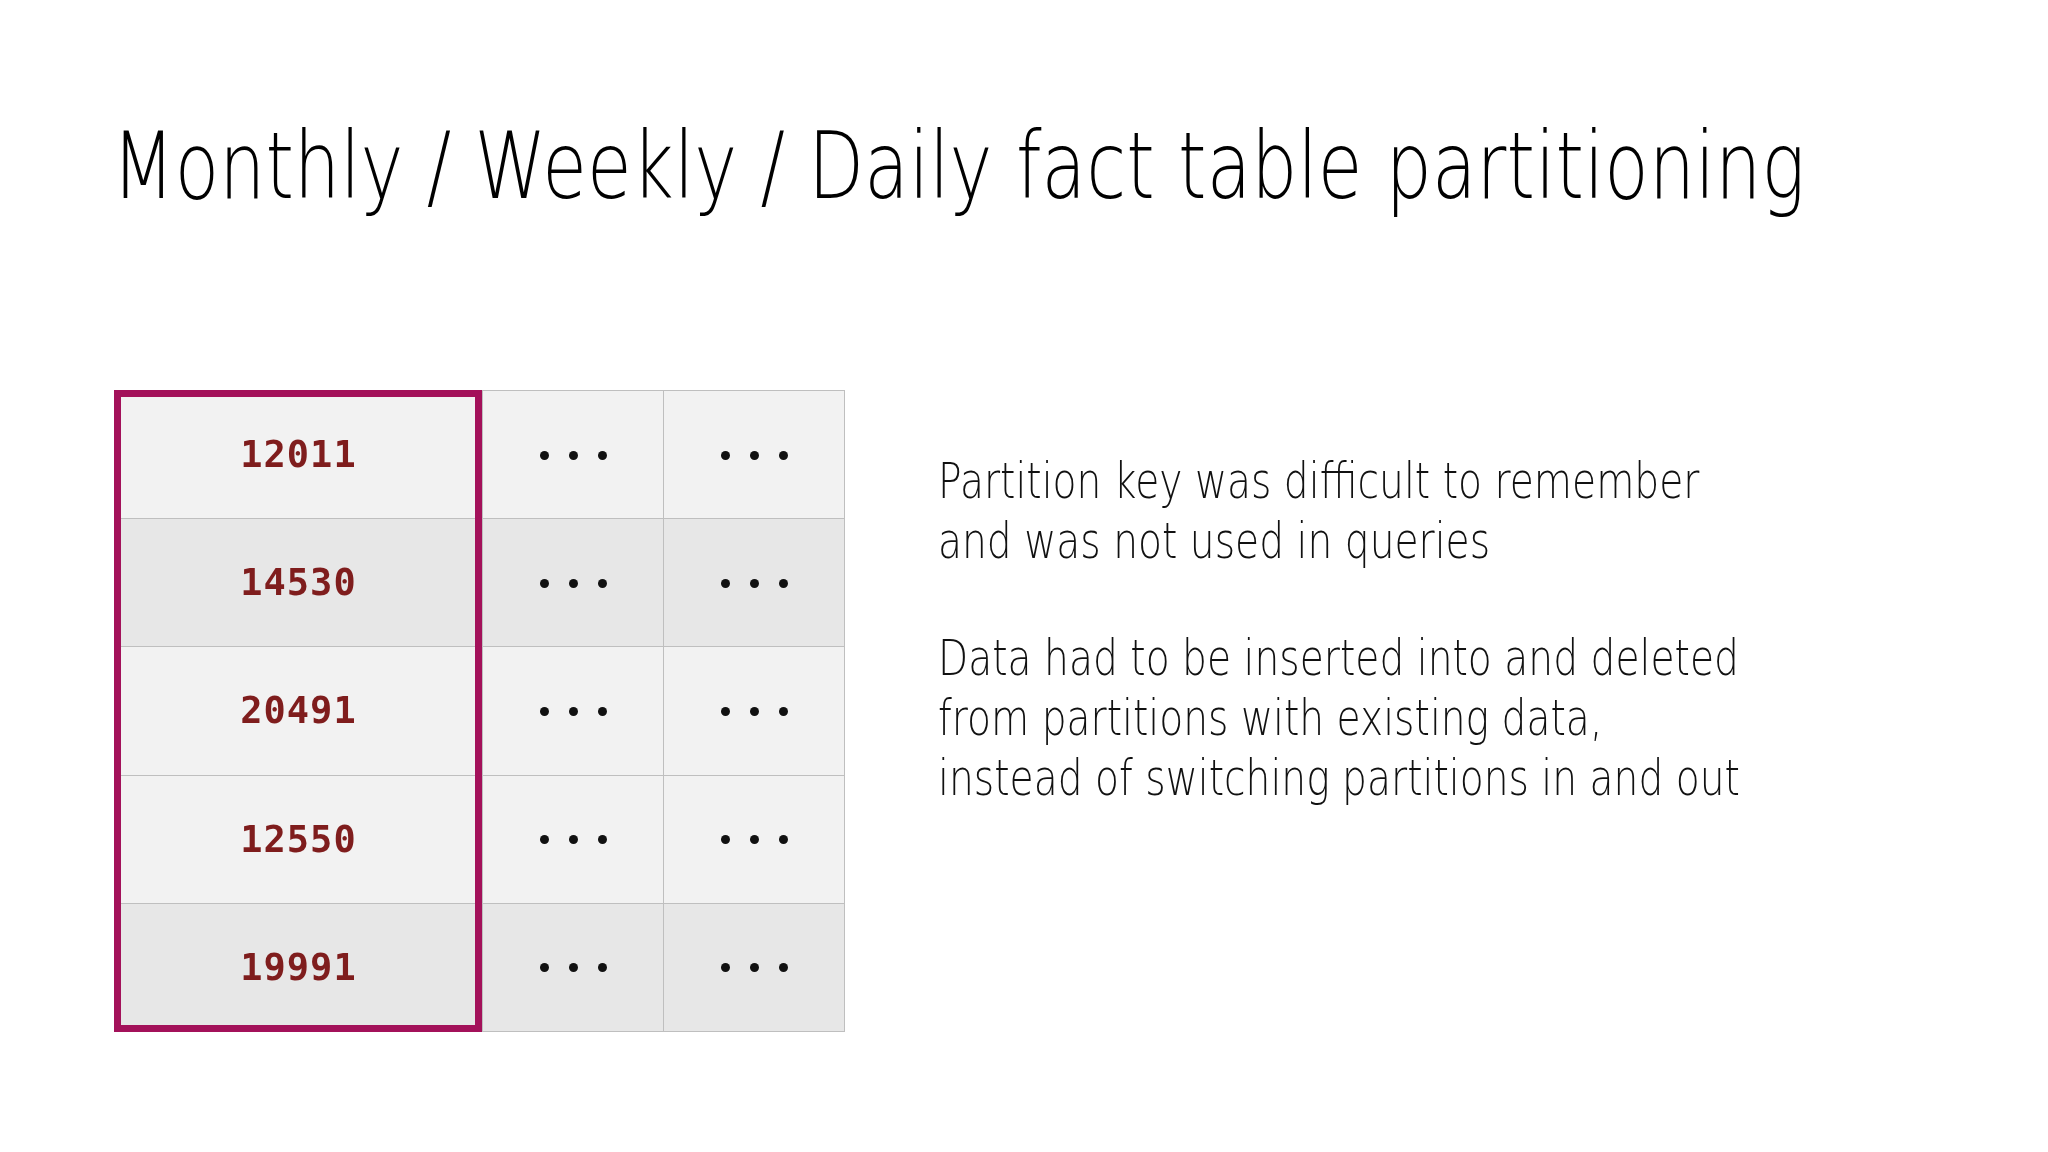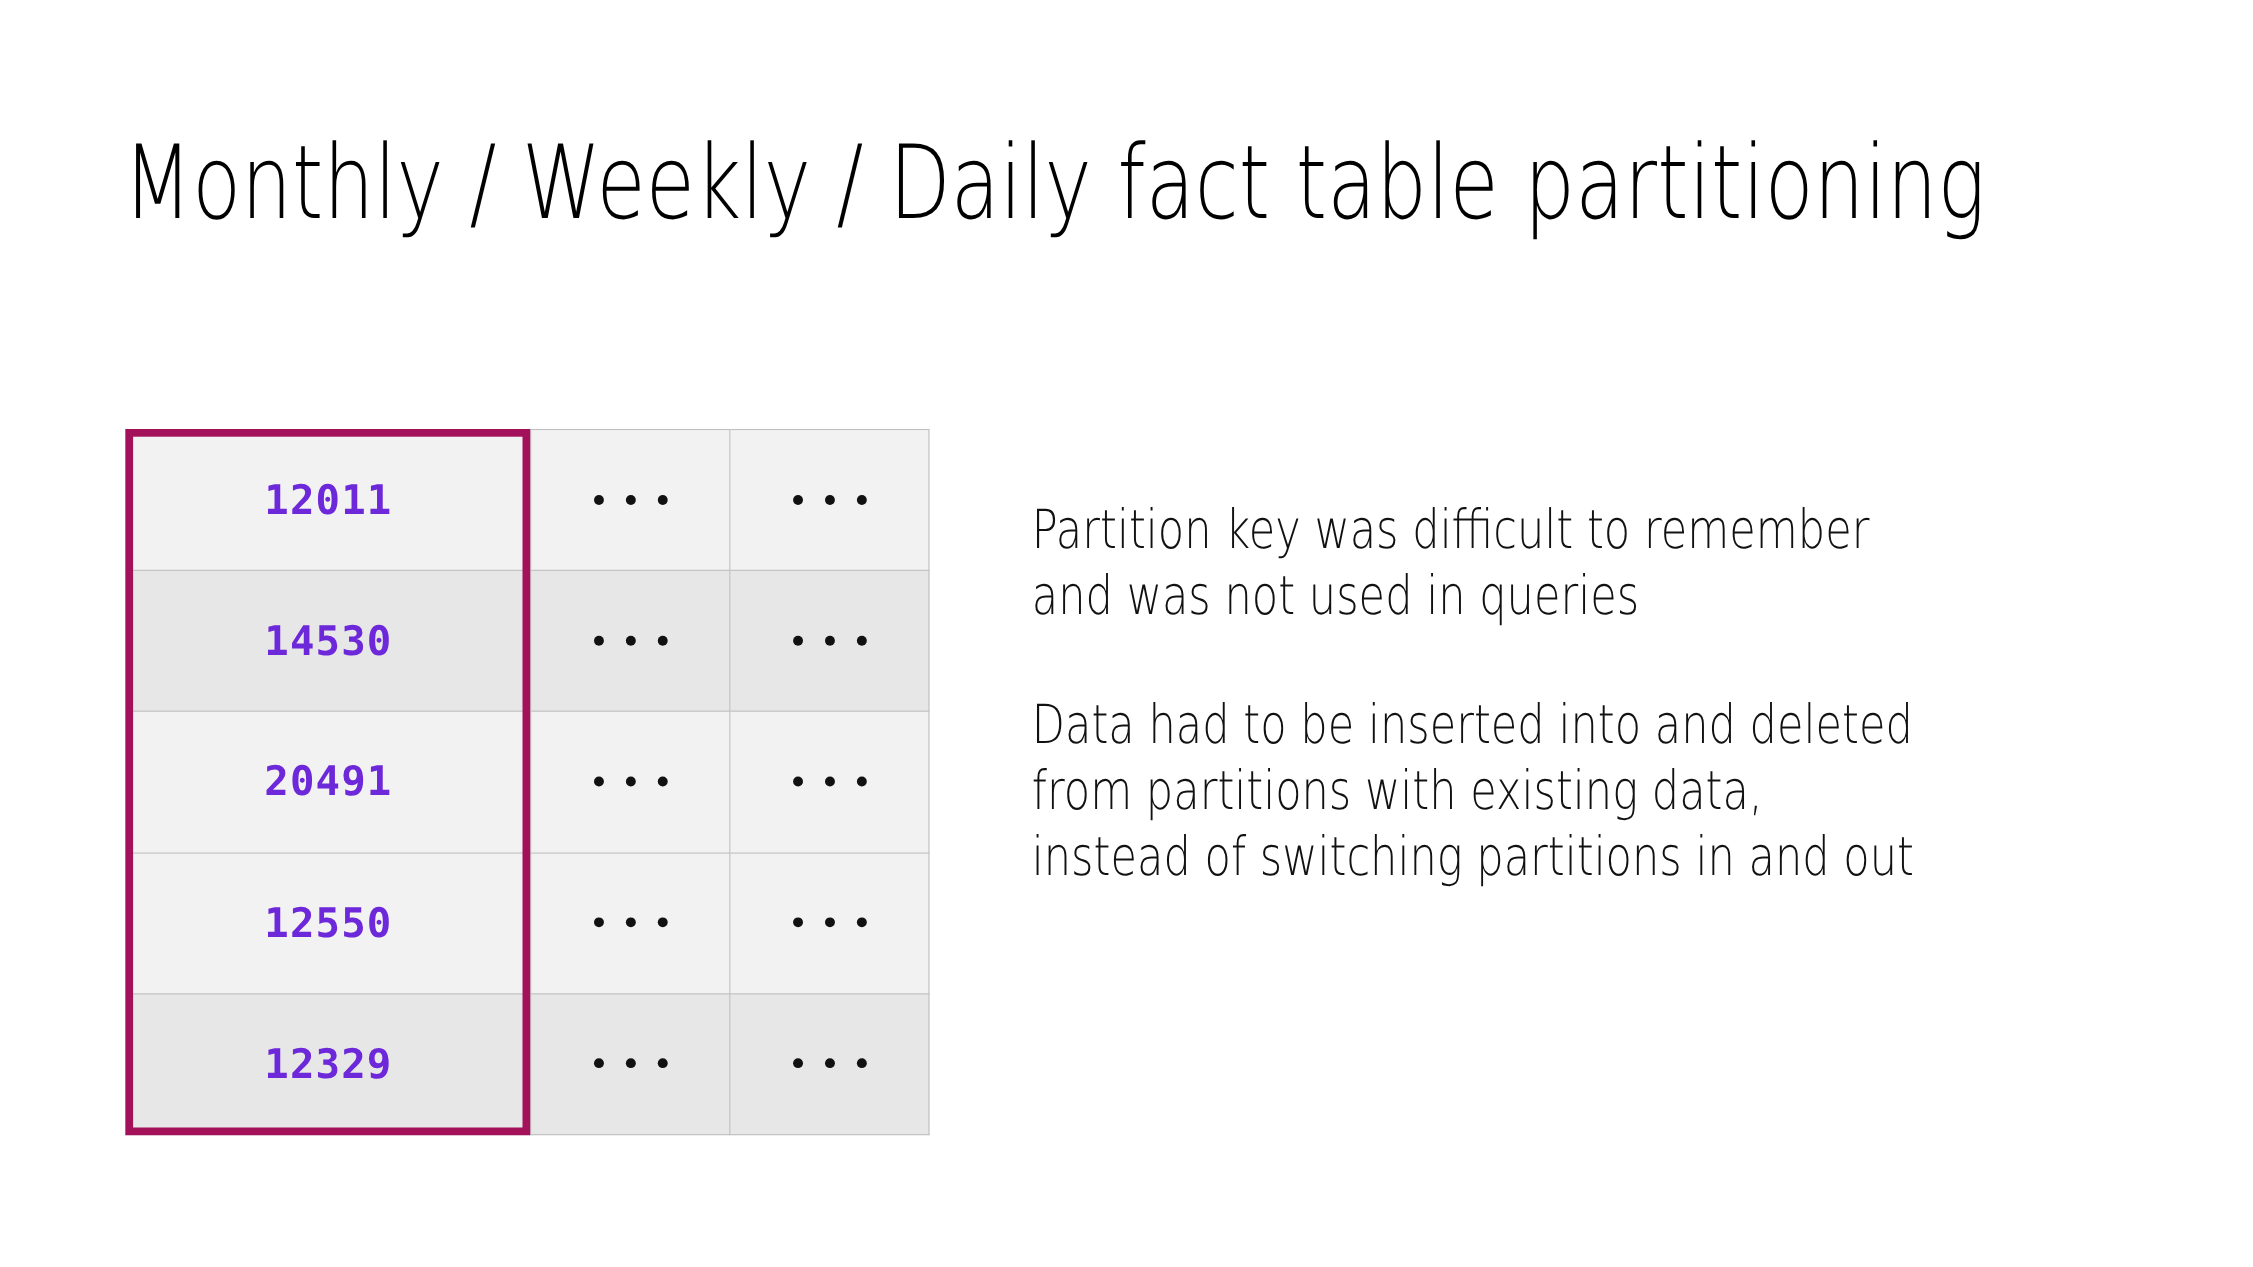--- a/index.html
+++ b/index.html
@@ -69,21 +69,21 @@
     background: #f2f2f2;
   }
   table.fact-table tr.alt td { background: #e7e7e7; }
 
   
   td.key-cell {
     font-family: "DejaVu Sans Mono", monospace;
     font-size: 37px;
     font-weight: 700;
     letter-spacing: 1px;
-    color: #6d28d9;
+    color: #7f1d1d;
     border-left: none;
     border-right: none;
   }
 
   
   td.dots-cell {
     color: #1a1a1a;
   }
   .dots {
     display: inline-flex;
@@ -216,21 +216,21 @@
           <td class="dots-cell">
             <span class="dots">
                 <i></i>
                 <i></i>
                 <i></i>
               </span>
           </td>
         </tr>
 
         <tr class="alt">
-          <td class="key-cell">12329</td>
+          <td class="key-cell">19991</td>
           <td class="dots-cell">
             <span class="dots">
                 <i></i>
                 <i></i>
                 <i></i>
               </span>
           </td>
           <td class="dots-cell">
             <span class="dots">
                 <i></i>

